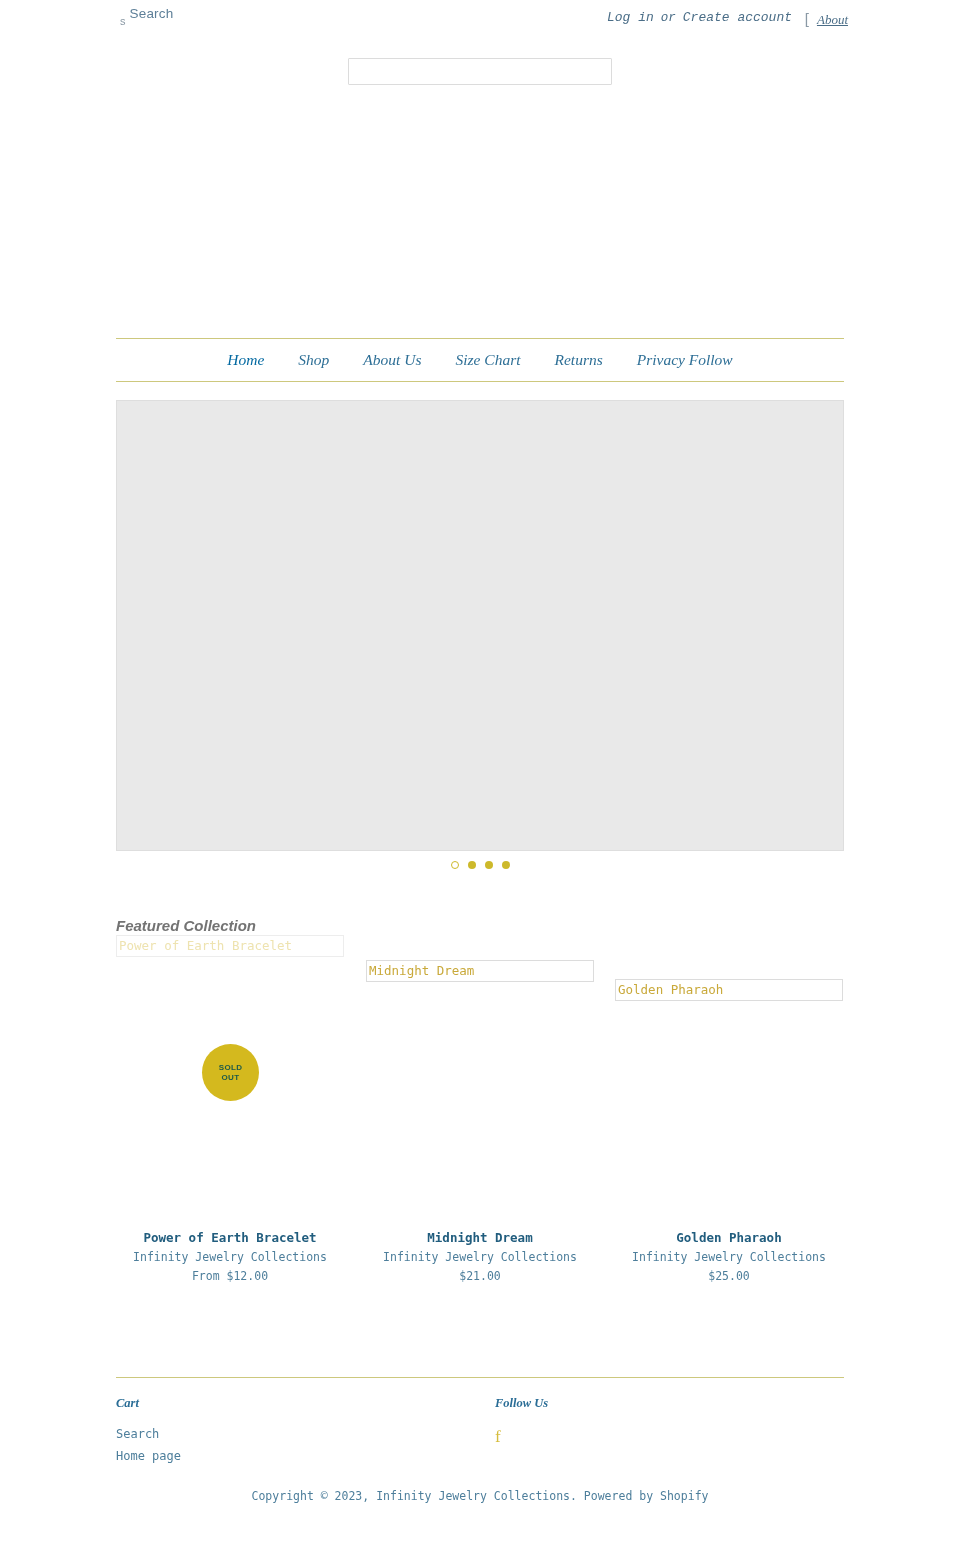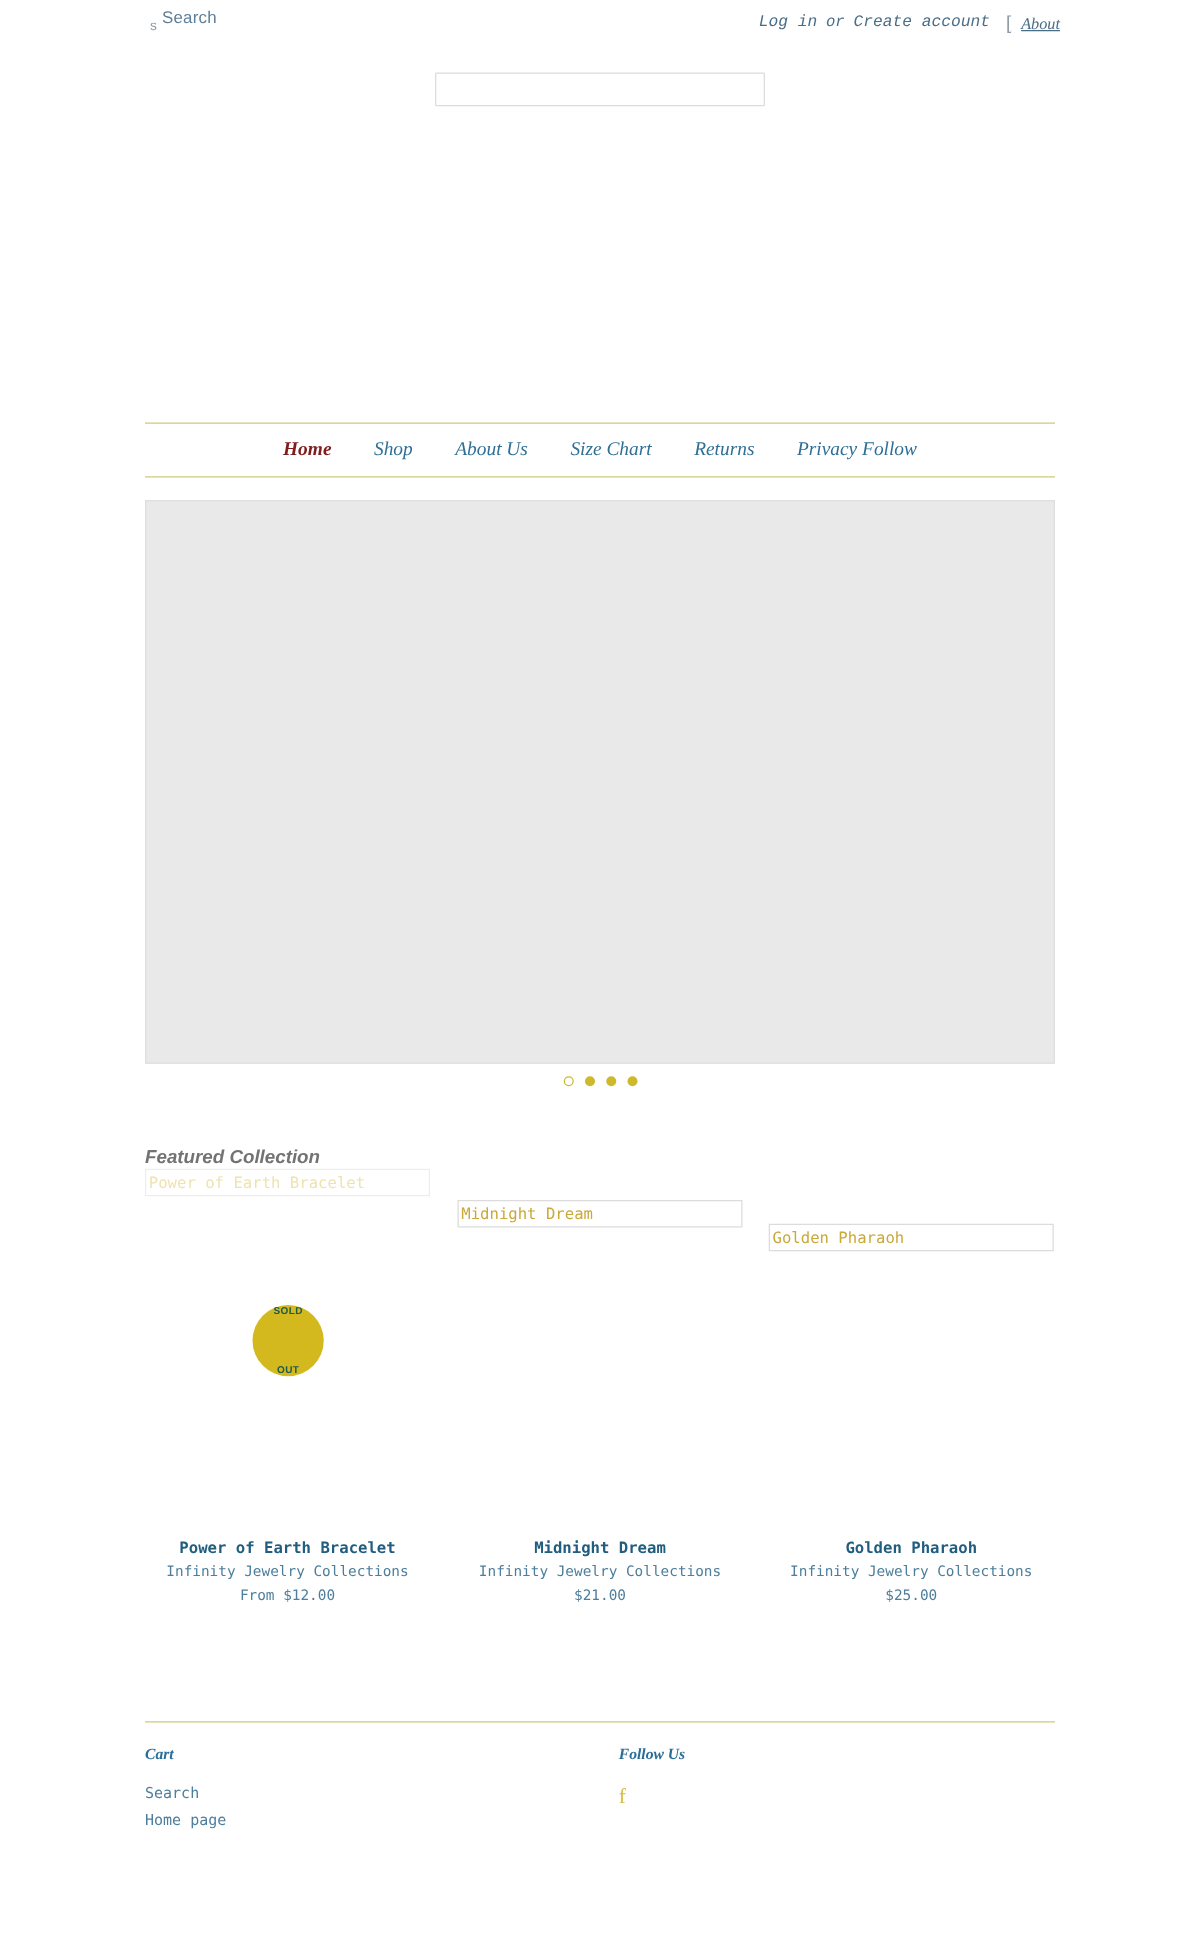--- a/index.html
+++ b/index.html
@@ -66,21 +66,21 @@
     position: absolute; top: 338px; left: 116px; width: 728px; height: 44px;
     border-top: 1.5px solid #cdc87d; border-bottom: 1.5px solid #cdc87d;
     display: flex; align-items: center; justify-content: center;
   }
   .nav-list { display: flex; align-items: center; gap: 0; list-style: none; margin: 0; padding: 0; }
   .nav-item { margin: 0 17px; }
   .nav-item a {
     font-family: "Liberation Serif", serif; font-style: italic;
     font-size: 15.5px; color: #2e6f96; text-decoration: none; white-space: nowrap;
   }
-  .nav-item.active a { font-weight: bold; color: #7f1d1d; }
+  .nav-item.active a { font-weight: normal; color: #0369a1; }
 
   
   .hero {
     position: absolute; top: 400px; left: 116px;
     width: 728px; height: 451px;
     background: #e9e9e9; border: 1px solid #dedede;
   }
   .dots { position: absolute; top: 861px; left: 0; width: 960px; display: flex; justify-content: center; gap: 9px; }
   .dot { width: 8px; height: 8px; border-radius: 50%; background: #cdb92b; }
   .dot.active { background: transparent; border: 1.6px solid #cdb92b; width: 8px; height: 8px; }
@@ -105,21 +105,21 @@
     color: #d9c86a; line-height: 20px; padding-left: 2px;
     white-space: nowrap; overflow: hidden;
   }
   .img-placeholder.faded { color: #eee3b0; border-color: #ededed; }
   .img-placeholder.solid { color: #c9a93a; border-color: #dcdcdc; }
 
   .soldout-badge {
     position: absolute; left: 86px; top: 109px;
     width: 57px; height: 57px; border-radius: 50%;
     background: #d4b91e;
-    display: flex; flex-direction: column; align-items: center; justify-content: space-between;
+    display: flex; flex-direction: column; align-items: center; justify-content: center;
     font-family: "Liberation Sans", sans-serif; font-size: 8px; font-weight: bold;
     color: #1d5a4a; line-height: 10px; letter-spacing: .3px;
   }
 
   .p-meta { position: absolute; top: 295px; left: 0; width: 228px; text-align: center; }
   .p1 .p-meta { top: 270px; }
   .p2 .p-meta { top: 251px; }
   .p-name {
     font-family: "DejaVu Sans Mono", monospace; font-size: 12.5px; font-weight: bold;
     color: #215d7e; margin-bottom: 5px;
@@ -284,15 +284,16 @@
       <div class="f-heading">Cart</div>
       <a class="f-link" href="#">Search</a>
       <a class="f-link" href="#">Home page</a>
     </div>
     <div class="f-col-follow">
       <div class="f-heading">Follow Us</div>
       <a class="fb-icon" href="#">f</a>
     </div>
   </div>
 
+  <div class="copyright">Copyright © 2023, Infinity Jewelry Collections. Powered by Shopify</div>
 
 
 </div>
 
 </body></html>

